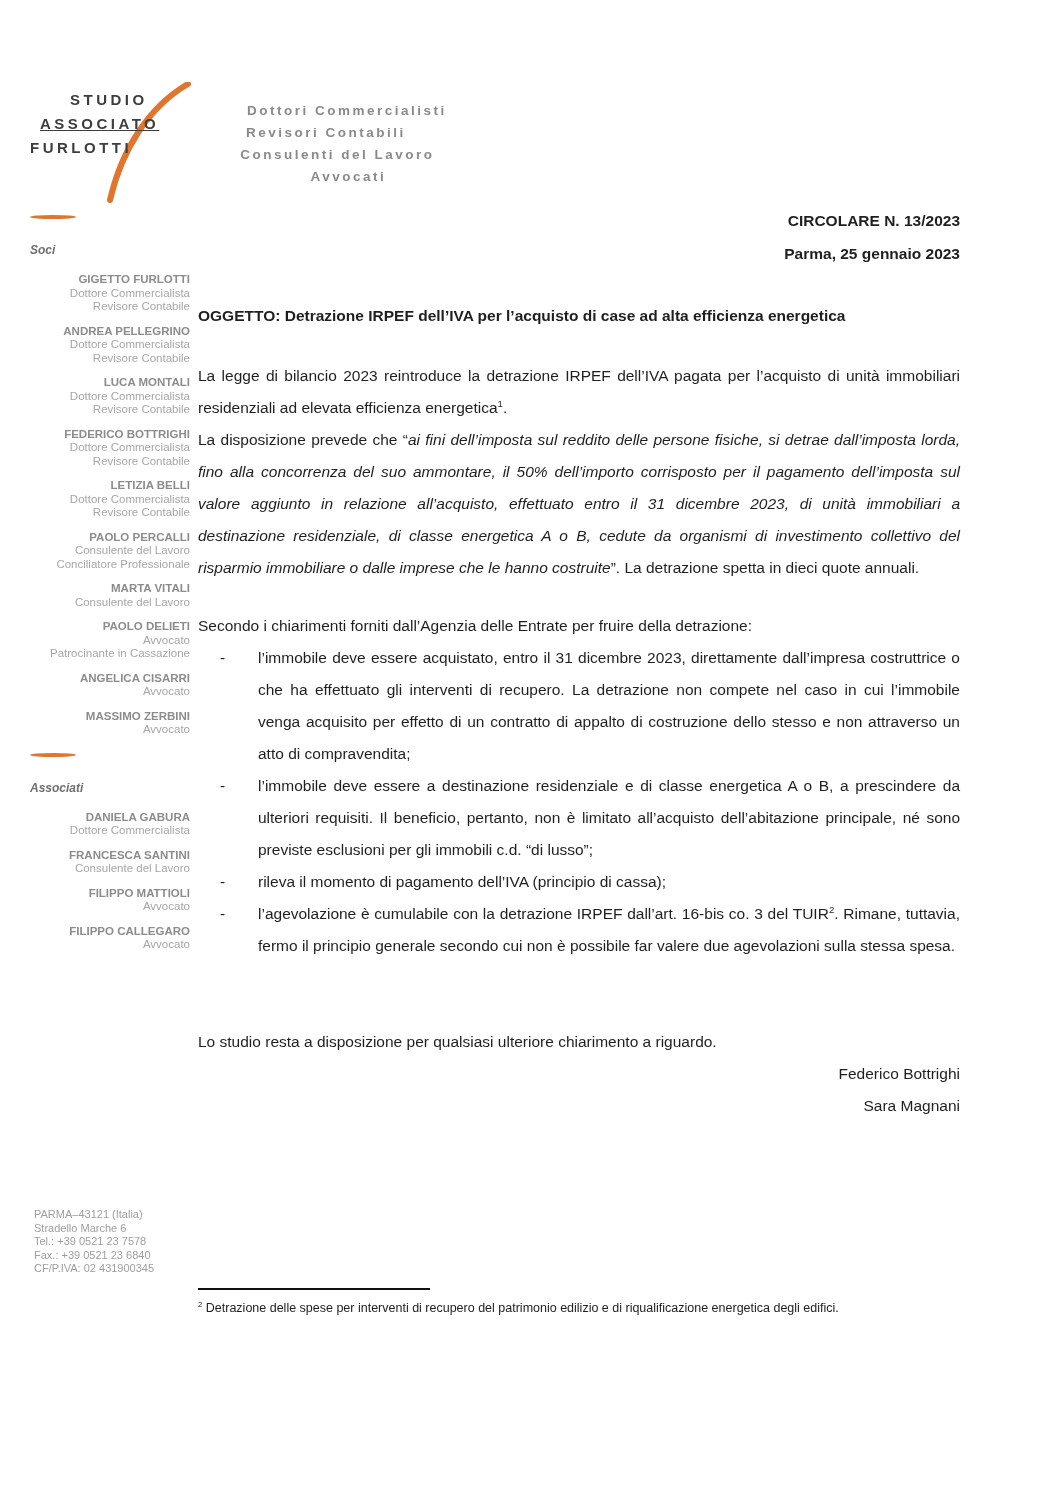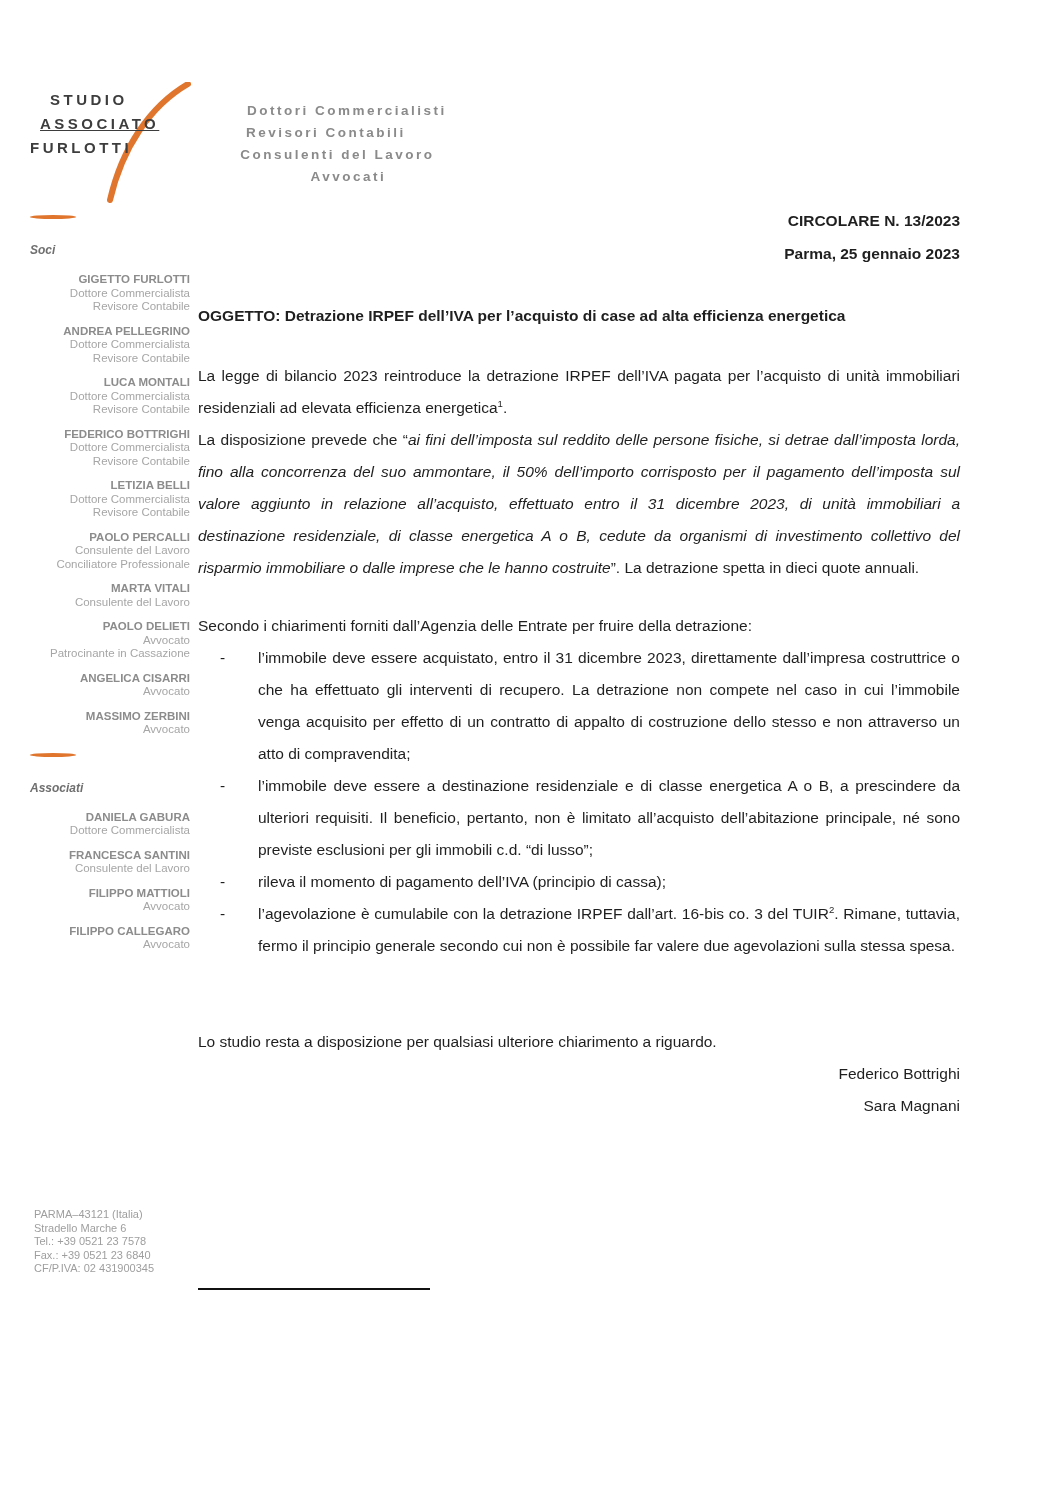--- a/index.html
+++ b/index.html
@@ -5,21 +5,21 @@
   html,body{margin:0;padding:0;}
   body{
     width:1058px;height:1497px;position:relative;background:#ffffff;
     font-family:"Liberation Sans", sans-serif;color:#1f1f1f;overflow:hidden;
   }
   
   .logo{position:absolute;left:30px;top:88px;width:210px;height:130px;}
   .logo-swoosh{position:absolute;left:36px;top:-6px;width:140px;height:140px;z-index:0;}
   .logo-text{position:relative;z-index:1;font-weight:bold;color:#3d3d3d;
     font-size:15px;letter-spacing:3.5px;line-height:24px;}
-  .logo-l1{margin-left:20px;}
+  .logo-l1{margin-left:40px;}
   .logo-l2{margin-left:10px;text-decoration:underline;}
   .logo-l3{margin-left:0;}
   
   .services{position:absolute;left:205px;top:100px;font-weight:bold;color:#8a8a8a;
     font-size:13.5px;letter-spacing:2.5px;line-height:22px;white-space:nowrap;text-align:center;}
   .svc-0{margin-left:42px;}
   .svc-1{margin-left:0;}
   .svc-2{margin-left:23px;}
   .svc-3{margin-left:45px;}
   
@@ -176,13 +176,14 @@
     <li><span>l’agevolazione è cumulabile con la detrazione IRPEF dall’art. 16-bis co. 3 del TUIR</span><sup>2</sup><span>. Rimane, tuttavia, fermo il principio generale secondo cui non è possibile far valere due agevolazioni sulla stessa spesa.</span></li>
   </ul>
 
   <div class="closing">Lo studio resta a disposizione per qualsiasi ulteriore chiarimento a riguardo.</div>
   <div class="signatures">Federico Bottrighi</div>
   <div class="signatures">Sara Magnani</div>
 </div>
 
 <div class="footnotes">
   <div class="fn-rule"></div>
+  <div class="fn"><sup>2</sup><span> Detrazione delle spese per interventi di recupero del patrimonio edilizio e di riqualificazione energetica degli edifici.</span></div>
 </div>
 
 </body></html>

